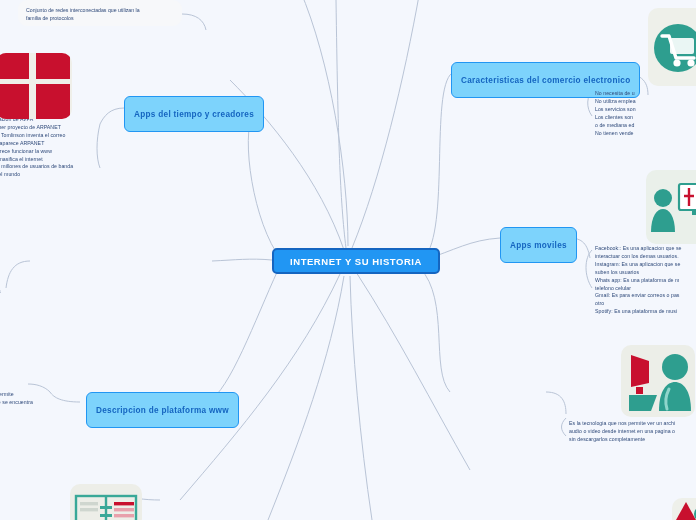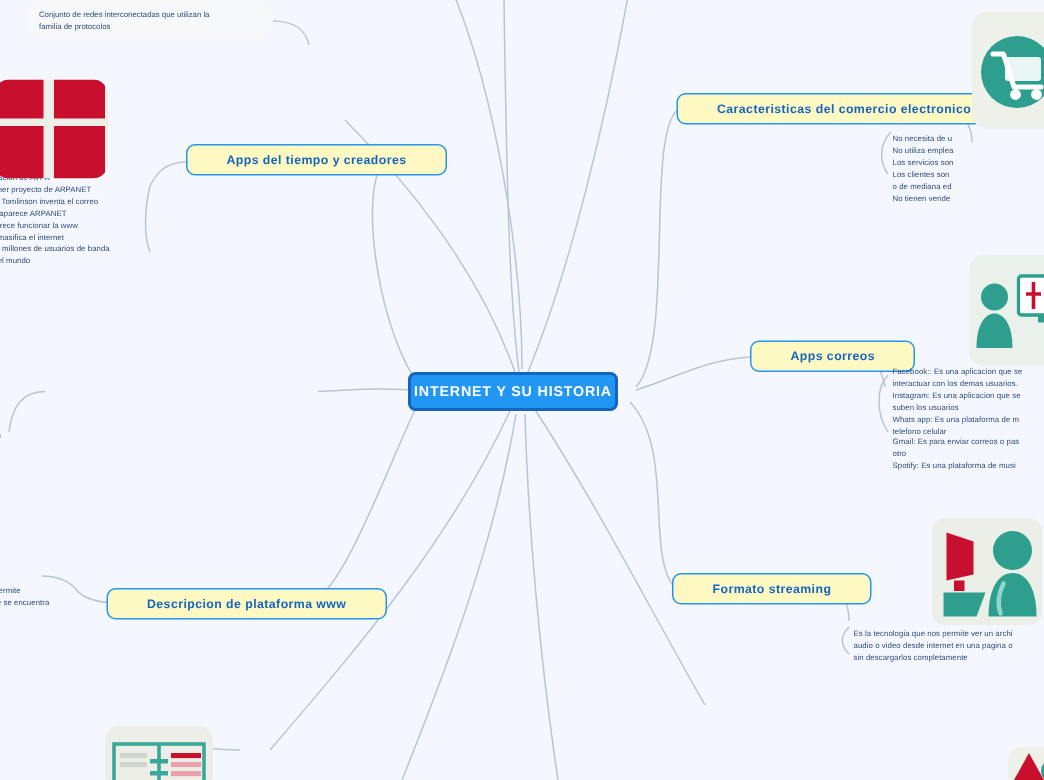--- a/index.html
+++ b/index.html
@@ -10,48 +10,48 @@
     overflow:hidden;
     position:relative;
   }
   #canvas{position:absolute;inset:0;width:696px;height:520px;}
   .links{position:absolute;left:0;top:0;width:696px;height:520px;pointer-events:none;}
 
   
   .central{
     position:absolute;
     left:272px;top:248px;
-    width:140px;height:26px;
+    width:168px;height:26px;
     background:#2196f3;
     border:2px solid #1565c0;
     border-radius:5px;
     color:#ffffff;
     font-size:9.5px;
     font-weight:bold;
     letter-spacing:.55px;
     display:flex;align-items:center;justify-content:center;
     box-sizing:border-box;
     white-space:nowrap;
   }
 
   
   .node{
     position:absolute;
-    background:#fef9c3;
+    background:#7dd3fc;
     border:1.6px solid #2196f3;
     border-radius:6px;
     color:#1565c0;
     font-size:8.2px;
     font-weight:bold;
     letter-spacing:.3px;
     display:flex;align-items:center;justify-content:center;
     box-sizing:border-box;
-    height:21px;
+    height:36px;
     white-space:nowrap;
-    padding:0 26px;
+    padding:0 9px;
   }
 
   
   .note{
     position:absolute;
     color:#2f4a7a;
     font-size:5.2px;
     line-height:1.52;
     white-space:pre-line;
     letter-spacing:.05px;
@@ -128,25 +128,24 @@
       <path d="M182 14 C 196 14, 204 20, 206 30"></path>
 
       <path d="M160 500 C 145 500, 130 498, 118 494"></path>
     </g>
   </svg>
 
   <div class="central">INTERNET Y SU HISTORIA</div>
 
   <div class="node" style="left:451px;top:62px;">Caracteristicas del comercio electronico</div>
 
-  <div class="node" style="left:500px;top:227px;">Apps correos</div>
-
-  <div class="node" style="left:448px;top:382px;">Formato streaming</div>
-
-  <div class="node" style="left:71px;top:392px;">Descripcion de plataforma www</div>
+  <div class="node" style="left:500px;top:227px;">Apps moviles</div>
+
+
+  <div class="node" style="left:86px;top:392px;">Descripcion de plataforma www</div>
 
 
   <div class="node" style="left:124px;top:96px;">Apps del tiempo y creadores</div>
 
   <div class="callout" style="left:18px;top:0px;width:164px;height:26px;">Conjunto de redes interconectadas que utilizan la
 familia de protocolos</div>
 
   <div class="note" style="left:-6px;top:116px;width:110px;">reacion de AVPA
 rimer proyecto de ARPANET
 uy Tomlinson inventa el correo

